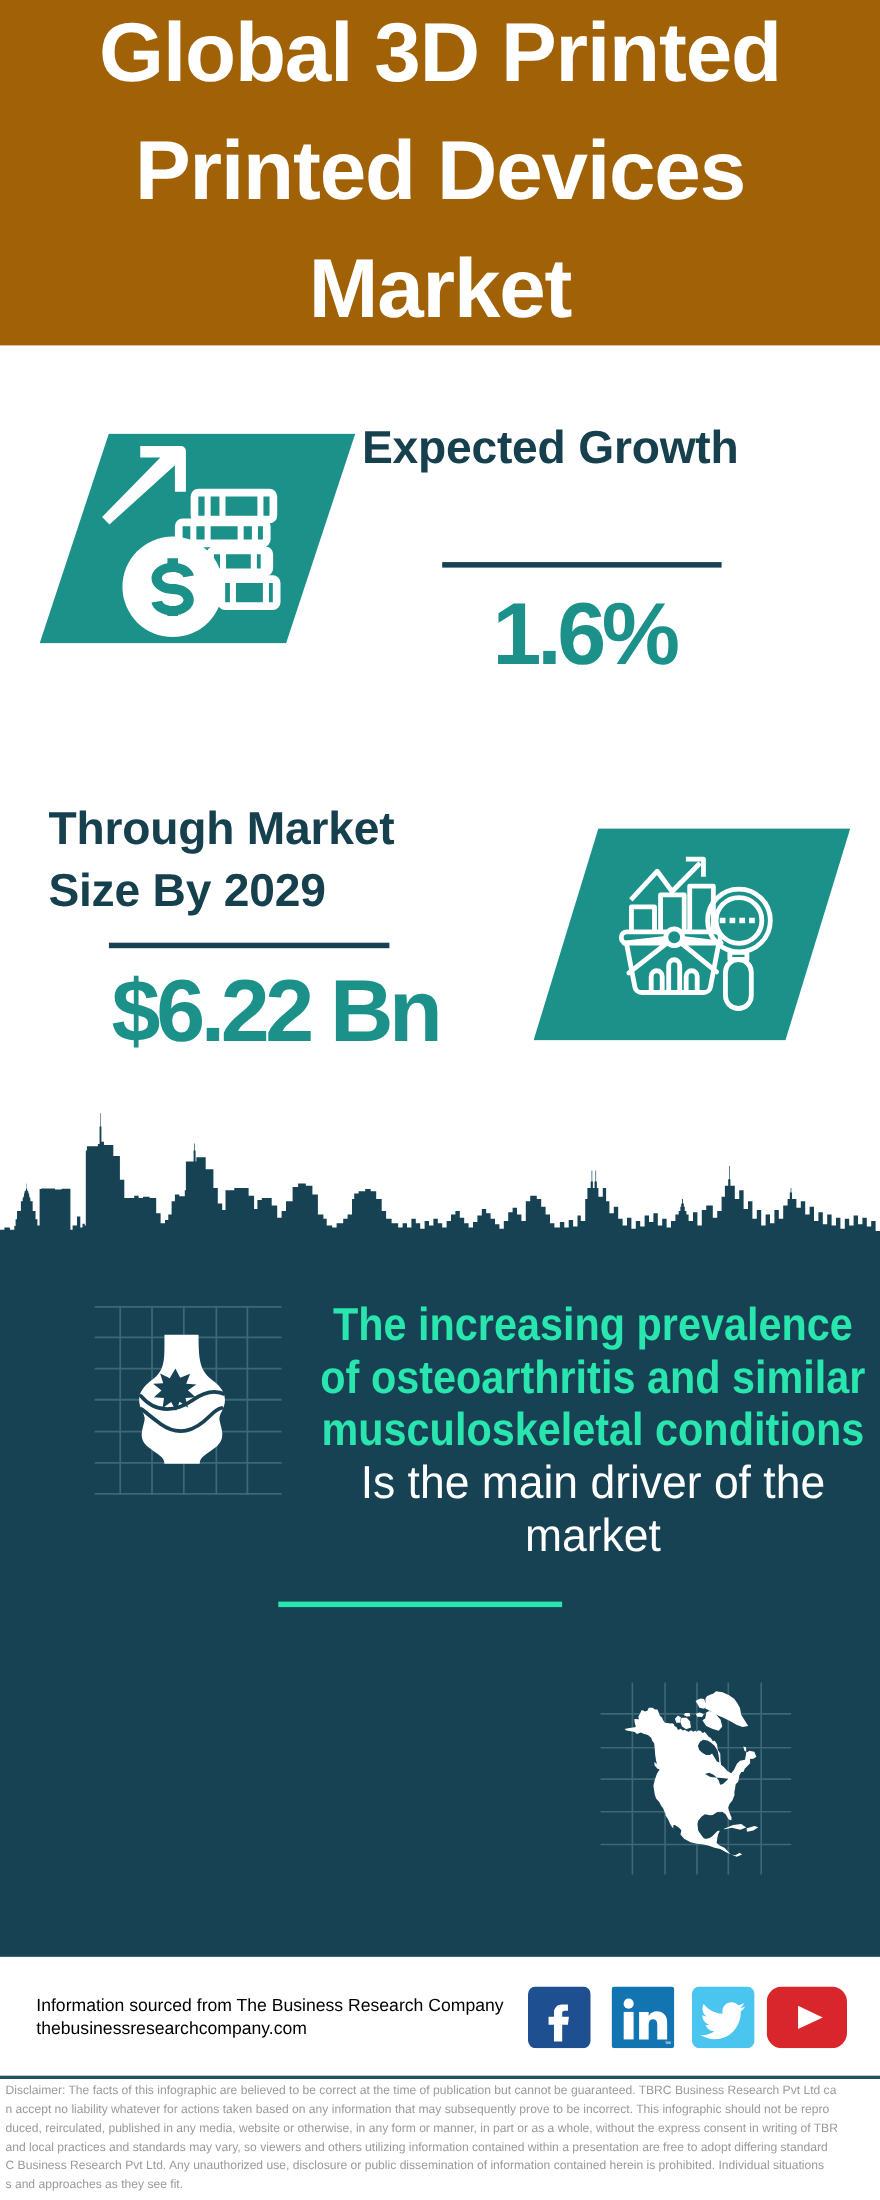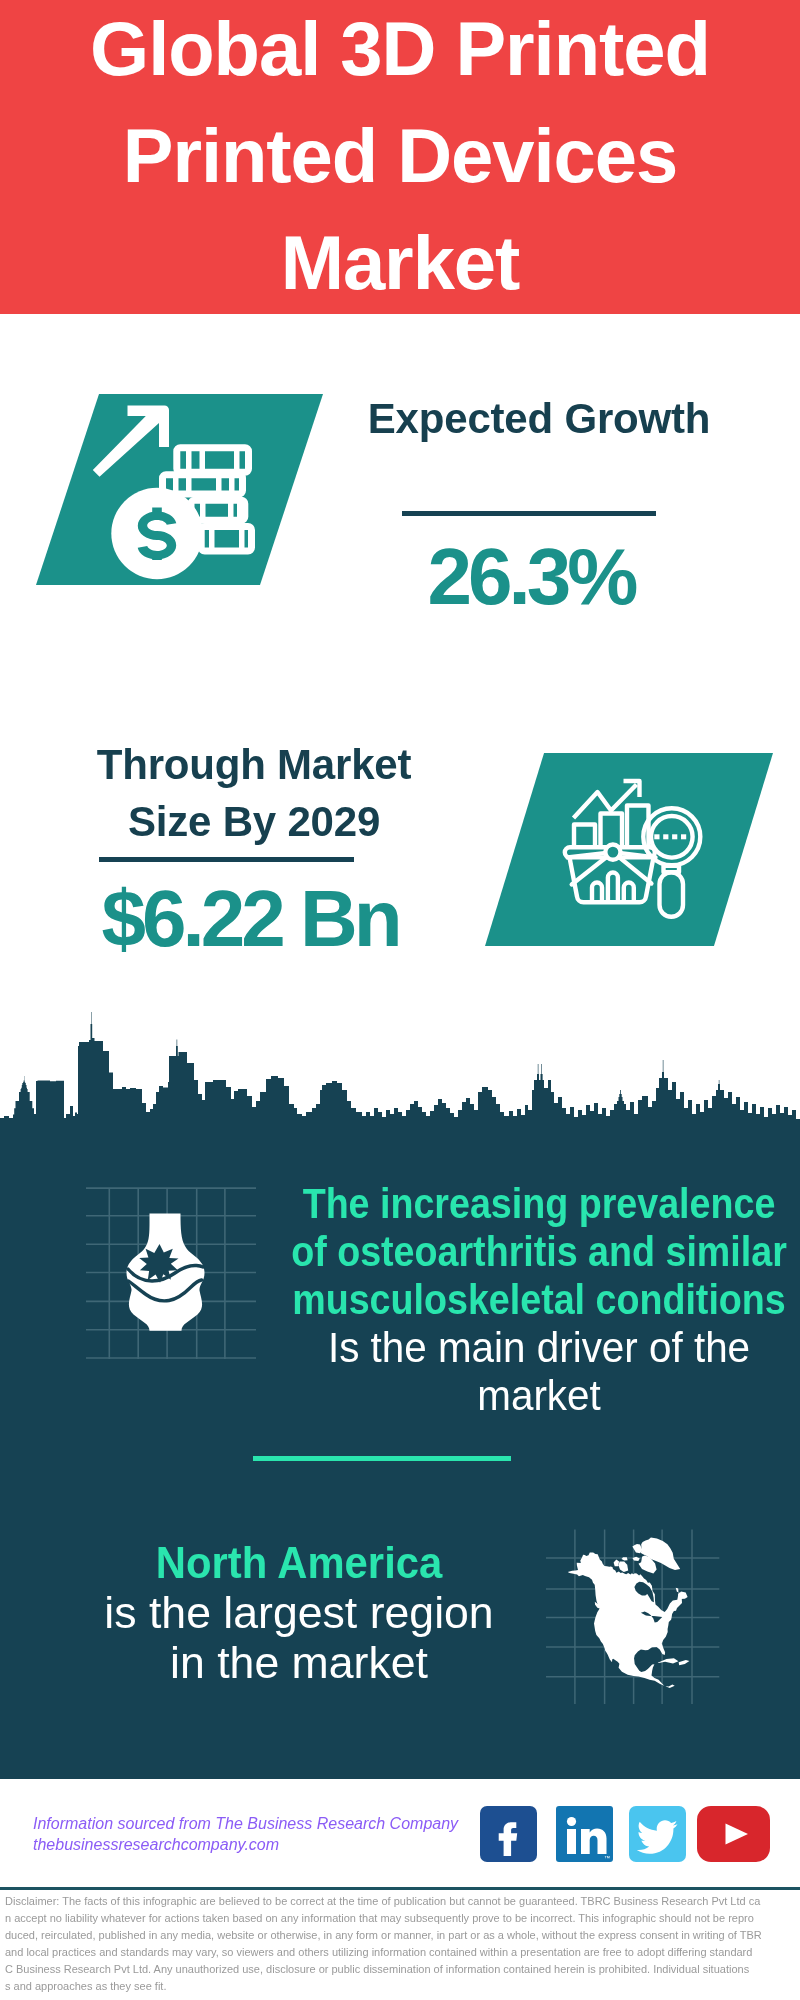--- a/index.html
+++ b/index.html
@@ -2,35 +2,35 @@
 <html><head>
 <meta charset="utf-8">
 <style>
 
   * { margin:0; padding:0; box-sizing:border-box; }
   html,body { width:800px; height:2000px; }
   body { font-family:"Liberation Sans", sans-serif; background:#fff; overflow:hidden; }
   .page { position:relative; width:800px; height:2000px; background:#ffffff; overflow:hidden; }
 
   
-  .header { position:absolute; left:0; top:0; width:800px; height:314px; background:#ef4444; }
+  .header { position:absolute; left:0; top:0; width:800px; height:314px; background:#a16207; }
   .header-title { position:absolute; left:40px; top:-5px; width:720px; text-align:center;
       color:#ffffff; font-size:76px; font-weight:bold; line-height:1.41; letter-spacing:-1.05px; }
 
   
   .whitezone { position:static; }
 
   
   .para { position:absolute; background:#1b918a; }
   .para1 { left:36px; top:394px; width:287px; height:191px;
      clip-path: polygon(21.95% 0%, 100% 0%, 78.05% 100%, 0% 100%); }
   .para2 { left:485px; top:753px; width:288px; height:193px;
      clip-path: polygon(20.5% 0%, 100% 0%, 79.5% 100%, 0% 100%); }
 
-  .stat-label { position:absolute; color:#17404f; font-size:42px; font-weight:bold; line-height:57px; text-align:center; letter-spacing:-0.2px;margin-top:12px; }
+  .stat-label { position:absolute; color:#17404f; font-size:42px; font-weight:bold; line-height:57px; text-align:left; letter-spacing:-0.2px; }
   .stat-rule { position:absolute; height:5px; background:#164253; }
   .stat-value { position:absolute; color:#1b918a; font-size:80px; font-weight:bold; text-align:center; line-height:1; letter-spacing:-4px; }
 
   .s1-label { left:329px; top:378px; width:420px; }
   .s1-rule  { left:402px; top:511px; width:254px; }
   .s1-value { left:326px; top:537px; width:410px; }
 
   .s2-label { left:44px; top:724px; width:420px; }
   .s2-rule  { left:99px; top:857px; width:255px; }
   .s2-value { left:40px; top:879px; width:420px; }
@@ -45,21 +45,21 @@
 
   .mid-rule { position:absolute; left:253px; top:1456px; width:258px; height:5px; background:#2ae5ae; }
 
   
   .region-text { position:absolute; left:49px; top:1538px; width:500px; text-align:center; white-space:nowrap; }
   .region-hi { color:#2ae5ae; font-size:44px; font-weight:bold; line-height:50px; transform:scaleX(0.95); }
   .region-rest { color:#ffffff; font-size:44px; font-weight:normal; line-height:50px; transform:scaleX(1.014); }
 
   
   .footer { position:absolute; left:0; top:1779px; width:800px; height:221px; background:#ffffff; }
-  .footer-source { position:absolute; left:33px; top:1813px; color:#8b5cf6; font-size:16px; line-height:21px; white-space:nowrap;font-style:italic; }
+  .footer-source { position:absolute; left:33px; top:1813px; color:#000000; font-size:16px; line-height:21px; white-space:nowrap; }
   .socials { position:absolute; left:0; top:0; width:800px; height:2000px; }
   .socials > svg { position:absolute; top:1806px; }
   .socials > svg:nth-child(1){left:480px;} .socials > svg:nth-child(2){left:556px;}
   .socials > svg:nth-child(3){left:629px;} .socials > svg:nth-child(4){left:697px;}
   .social { display:block; }
   .foot-rule { position:absolute; left:0px; top:1887px; width:800px; height:3px; background:#1d5361; }
   .disclaimer { position:absolute; left:5px; top:1893px; width:792px; color:#9a9a9a; font-size:11px; line-height:16.9px; white-space:nowrap; }
 
 </style>
 </head>
@@ -108,21 +108,21 @@
         <path d="M152.2 507.5 h9.6 v6.6 h-9.6 Z"></path>
         <path d="M152.2 552.6 h9.6 v7.4 h-9.6 Z"></path>
         <path d="M157 511.5 c-10.6 0 -19.2 6.3 -19.2 14.2 c0 8 8.6 14.2 19.2 14.2 c5.8 0 9.8 2.7 9.8 5.5 c0 2.8 -4 5.5 -9.8 5.5 c-5.3 0 -9.1 -2.3 -9.7 -4.8 l-9.6 1.6 c1.4 6.9 9.6 11.7 19.3 11.7 c10.6 0 19.2 -6.3 19.2 -14.2 c0 -8 -8.6 -14.2 -19.2 -14.2 c-5.8 0 -9.8 -2.7 -9.8 -5.5 c0 -2.8 4 -5.5 9.8 -5.5 c5.3 0 9.1 2.3 9.7 4.8 l9.6 -1.6 c-1.4 -6.9 -9.6 -11.7 -19.3 -11.7 Z"></path>
       </g>
     </svg>
 
     <div class="stat-label s1-label">
       <div>Expected Growth</div>
     </div>
     <div class="stat-rule s1-rule"></div>
-    <div class="stat-value s1-value">26.3%</div>
+    <div class="stat-value s1-value">1.6%</div>
 
     <div class="para para2"></div>
 
     <svg class="icon2" viewBox="560 775 150 150" width="150" height="150" style="position:absolute;left:560px;top:775px;">
       <g fill="none" stroke="#ffffff" stroke-width="4.4" stroke-linejoin="round" stroke-linecap="butt">
 
         <polyline points="573.5,818 597.5,792 611,810.5 636.5,784.5"></polyline>
         <polyline points="623.5,781 639.5,781 639.5,797"></polyline>
 
         <path d="M574 848.5 V824.5 H595 V848.5"></path>
@@ -203,25 +203,20 @@
 
   <div class="driver-text">
     <div class="driver-hi">The increasing prevalence</div>
     <div class="driver-hi">of osteoarthritis and similar</div>
     <div class="driver-hi">musculoskeletal conditions</div>
     <div class="driver-rest">Is the main driver of the</div>
     <div class="driver-rest">market</div>
   </div>
   <div class="mid-rule"></div>
 
-  <div class="region-text">
-    <div class="region-hi">North America</div>
-    <div class="region-rest">is the largest region</div>
-    <div class="region-rest">in the market</div>
-  </div>
 
   <svg class="namap" viewBox="543 1522 182 190" width="182" height="190" style="position:absolute;left:543px;top:1522px;">
     <g stroke="#3f6776" stroke-width="1.5">
       <path d="M574.9 1529.5 V1704 M604.6 1529.5 V1704 M633.6 1529.5 V1704 M662.1 1529.5 V1704 M692 1529.5 V1704"></path>
       <path d="M546 1558 H719.3 M546 1588.9 H719.3 M546 1617.4 H719.3 M546 1647 H719.3 M546 1676.8 H719.3"></path>
     </g>
     <g>
       <path fill="#ffffff" d="M583.1 1554.8 L584.8 1555.1 L586.3 1555.9 L588.5 1555.3 L589.8 1552.4 L593.2 1552.5 L595.4 1554.1 L597.7 1554.2 L598.8 1556.9 L599.8 1559.5 L601.9 1561.6 L602.6 1563.4 L604.4 1566.1 L606.8 1566.3 L609.3 1566.8 L611.0 1566.5 L612.8 1567.6 L612.9 1568.9 L615.3 1570.5 L616.4 1572.8 L618.8 1571.5 L620.7 1573.1 L622.3 1572.5 L624.8 1573.8 L626.2 1574.3 L628.2 1573.0 L630.4 1574.4 L631.9 1573.2 L633.4 1574.3 L634.8 1573.2 L636.7 1573.4 L639.1 1575.6 L640.4 1574.3 L642.0 1576.0 L644.0 1578.6 L646.2 1580.1 L647.9 1582.7 L649.8 1582.6 L651.9 1585.7 L652.5 1590.7 L654.8 1594.2 L655.0 1600.4 L655.5 1604.4 L658.2 1606.7 L661.2 1610.0 L664.7 1612.0 L667.2 1609.0 L669.9 1603.5 L672.8 1600.6 L677.3 1599.8 L678.5 1593.2 L678.2 1588.5 L675.7 1587.7 L676.9 1591.8 L680.6 1593.1 L681.7 1597.2 L682.0 1603.0 L679.0 1605.9 L677.0 1608.0 L676.0 1610.7 L673.9 1611.0 L672.1 1614.0 L671.7 1617.0 L671.1 1619.8 L668.8 1622.1 L668.3 1625.6 L667.6 1629.0 L667.7 1632.1 L665.8 1636.8 L663.2 1639.9 L661.8 1643.5 L663.5 1648.6 L665.1 1652.3 L664.8 1655.0 L662.3 1653.9 L659.7 1649.4 L656.7 1647.0 L652.0 1647.2 L648.0 1649.9 L645.4 1650.2 L640.9 1649.4 L637.9 1651.4 L634.7 1655.3 L634.0 1658.2 L634.7 1664.1 L639.3 1670.7 L641.3 1671.9 L645.1 1671.0 L647.8 1669.0 L652.2 1664.6 L654.4 1664.3 L652.9 1667.4 L652.2 1670.5 L651.5 1675.4 L654.5 1677.9 L658.6 1679.7 L664.4 1686.0 L668.6 1686.6 L672.4 1684.4 L674.7 1685.8 L669.7 1687.9 L664.8 1686.0 L660.1 1683.9 L654.7 1680.8 L649.6 1679.7 L644.5 1678.0 L638.5 1676.5 L633.6 1676.1 L627.7 1674.8 L621.9 1671.7 L618.6 1667.7 L619.4 1663.8 L617.6 1661.8 L613.2 1658.8 L611.2 1660.2 L612.0 1662.2 L609.8 1659.4 L607.3 1653.8 L605.1 1650.4 L604.8 1646.4 L604.7 1643.7 L607.5 1645.2 L608.8 1649.0 L610.9 1654.2 L612.2 1659.3 L612.0 1662.2 L609.6 1658.0 L606.6 1652.7 L604.4 1647.7 L602.9 1644.0 L600.9 1641.4 L599.3 1638.2 L596.4 1635.1 L595.2 1631.1 L594.0 1623.4 L595.4 1617.6 L597.3 1612.3 L599.5 1608.8 L598.1 1605.8 L596.5 1601.0 L595.6 1595.2 L595.2 1589.5 L594.7 1584.8 L593.0 1582.7 L592.0 1579.7 L589.0 1577.3 L585.0 1576.1 L582.8 1575.0 L578.9 1576.3 L577.1 1574.6 L573.5 1573.8 L569.5 1573.1 L567.7 1571.9 L572.2 1570.8 L575.5 1570.5 L578.0 1570.1 L576.9 1565.5 L576.7 1562.8 L580.8 1563.0 L580.3 1560.6 L582.0 1557.4 Z"></path>
       <path fill="#ffffff" d="M640.9 1553.0 L641.5 1548.8 L641.2 1544.3 L642.6 1542.0 L645.5 1540.6 L648.6 1539.5 L650.9 1537.6 L656.9 1538.4 L662.8 1541.1 L667.4 1544.3 L670.3 1548.3 L672.7 1552.7 L673.8 1558.8 L680.2 1569.1 L675.0 1569.9 L669.5 1567.9 L664.8 1565.2 L660.9 1563.1 L656.6 1561.2 L652.1 1559.4 L646.3 1555.8 L643.0 1554.2 Z"></path>
       <path fill="#ffffff" d="M638.5 1563.8 L641.1 1562.2 L642.2 1556.6 L644.9 1555.4 L649.8 1557.3 L655.1 1563.4 L656.6 1569.5 L653.4 1573.4 L647.4 1571.5 L642.0 1569.0 Z"></path>

